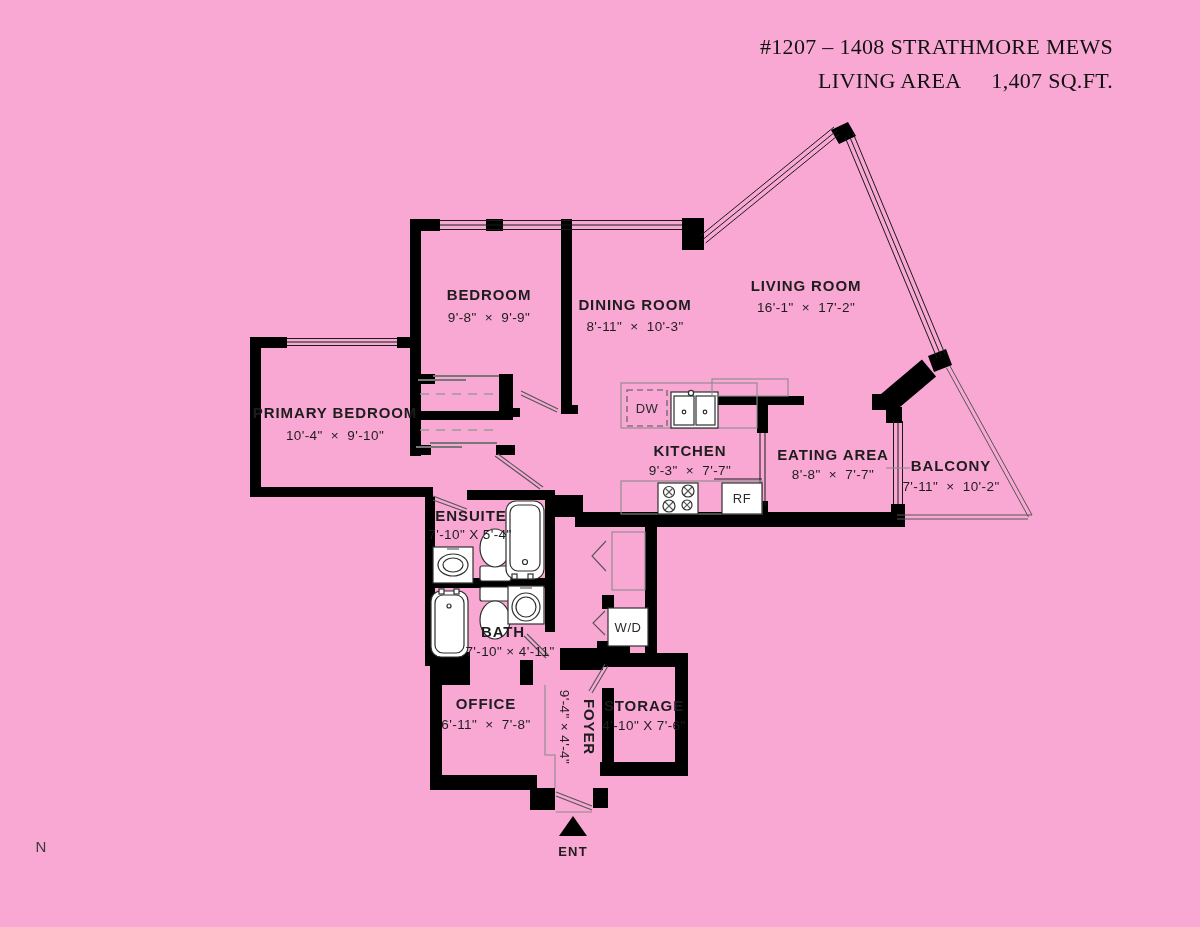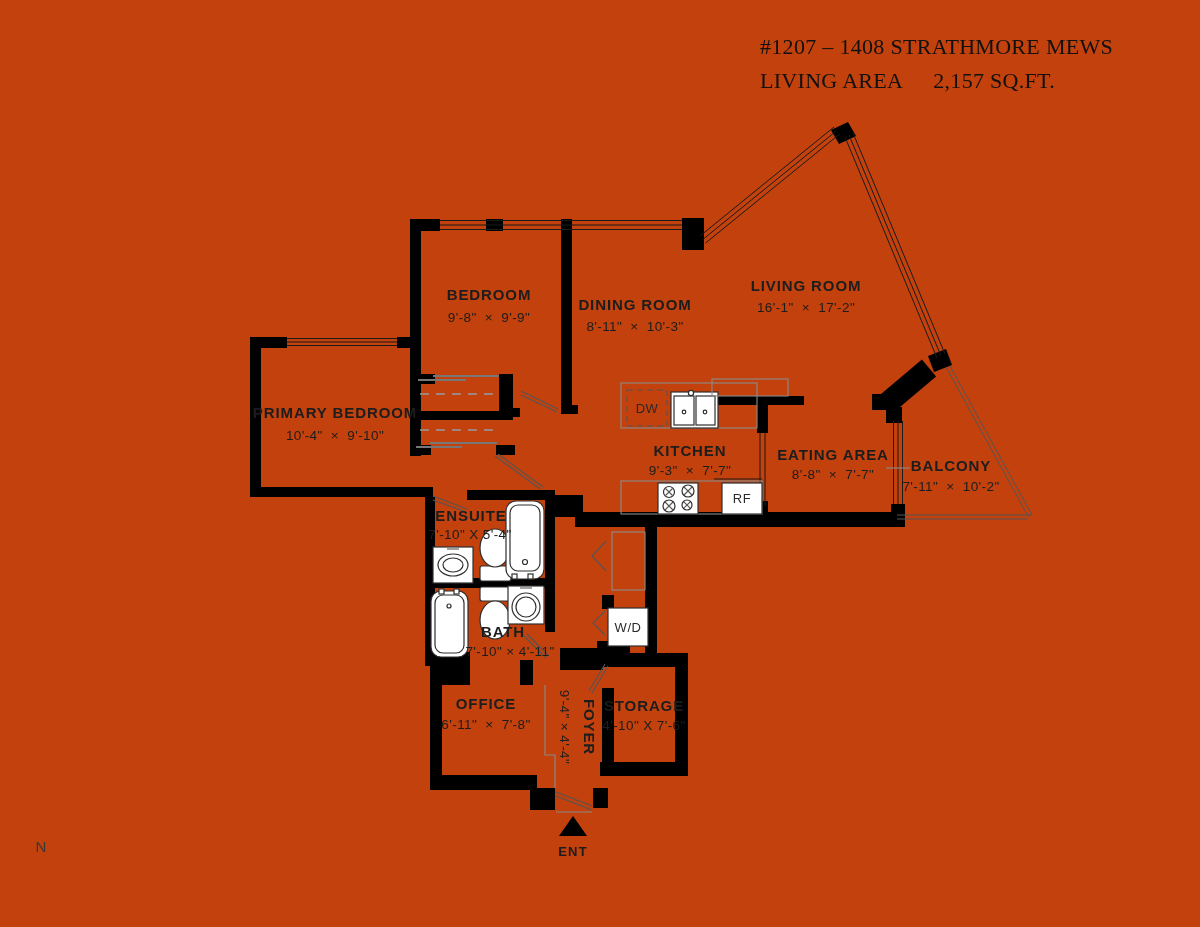--- a/index.html
+++ b/index.html
@@ -1,20 +1,20 @@
 <!DOCTYPE html>
 <html><head>
 <meta charset="utf-8">
 <style>
   html,body{margin:0;padding:0;background:#fff;}
-  .page{position:relative;width:1200px;height:927px;background:#c2410c;overflow:hidden;
+  .page{position:relative;width:1200px;height:927px;background:#f9a8d4;overflow:hidden;
         font-family:"Liberation Sans",sans-serif;}
   .header{position:absolute;left:760px;top:30px;font-family:"Liberation Serif",serif;
           font-size:22px;line-height:34px;color:#111;letter-spacing:0.3px;}
-  .header .area-row{display:flex;gap:30px;}
+  .header .area-row{display:flex;gap:30px;justify-content:flex-end;}
   svg{position:absolute;left:0;top:0;}
   svg text{font-family:"Liberation Sans",sans-serif;}
   .room-name{font-size:15px;font-weight:600;letter-spacing:0.9px;fill:#1d1d1d;text-anchor:middle;}
   .room-dims{font-size:13.5px;font-weight:500;letter-spacing:0.4px;word-spacing:4px;fill:#1d1d1d;text-anchor:middle;}
   .tight{word-spacing:0px;}
   .appl-label{font-size:13px;fill:#2a2a2a;text-anchor:middle;letter-spacing:0.5px;font-weight:500;}
   .ent-label{font-size:13px;fill:#1d1d1d;text-anchor:middle;letter-spacing:1.2px;font-weight:600;}
   .north-label{font-size:15px;fill:#3a3a3a;text-anchor:middle;}
   .wall{fill:#000;stroke:none;}
   .win{stroke:#1a1a1a;stroke-width:1;fill:none;}
@@ -28,21 +28,21 @@
 </style>
 </head>
 <body>
 
 <div class="page">
 
   <div class="header">
     <div>#1207 – 1408 STRATHMORE MEWS</div>
     <div class="area-row">
       <span>LIVING AREA</span>
-      <span>2,157 SQ.FT.</span>
+      <span>1,407 SQ.FT.</span>
     </div>
   </div>
 
   <svg width="1200" height="927" viewBox="0 0 1200 927">
 
     <g>
 
       <rect class="wall" x="410" y="219" width="30" height="12"></rect>
       <rect class="wall" x="410" y="219" width="11" height="237"></rect>
 

